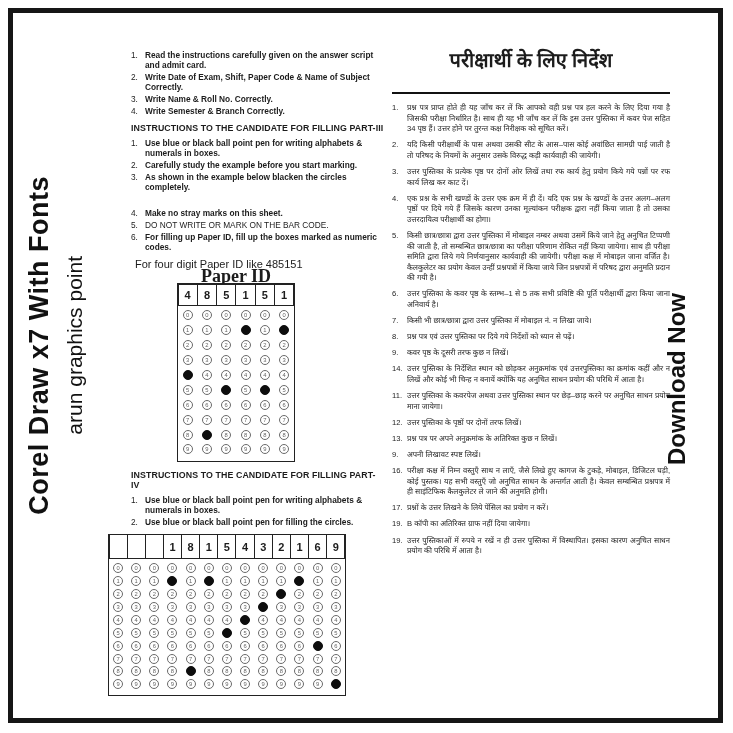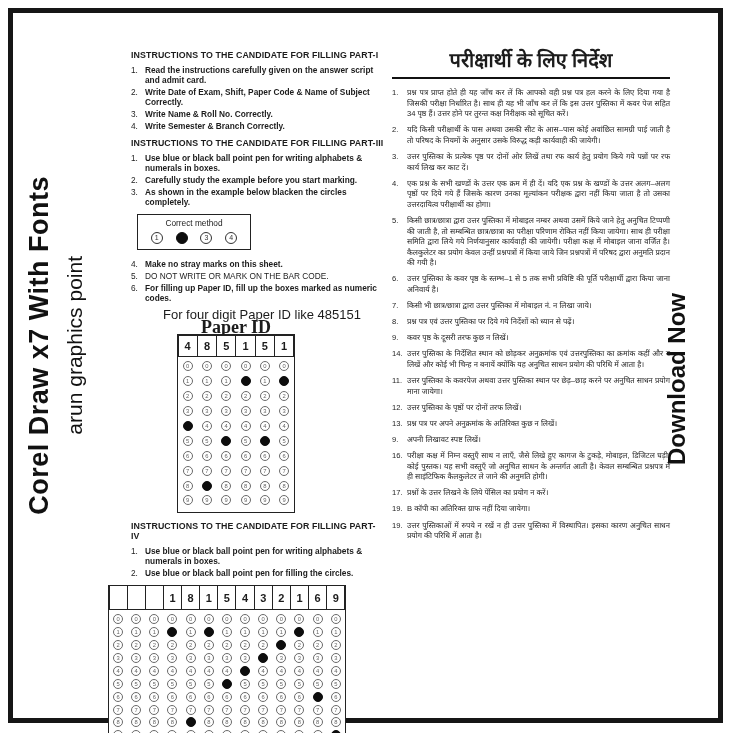--- a/index.html
+++ b/index.html
@@ -29,60 +29,59 @@
   .methods{display:flex;gap:16px;margin:4px 0 9px 6px;}
   .mbox{width:112px;border:1px solid #222;padding:3px 0 5px;}
   .mlabel{text-align:center;font-size:8.3px;margin-bottom:4px;}
   .mcircles{display:flex;justify-content:space-evenly;align-items:center;}
   .mcirc{width:12px;height:12px;border:1px solid #333;border-radius:50%;
          display:inline-flex;align-items:center;justify-content:center;font-size:7px;color:#333;box-sizing:border-box;}
   .mcirc.solid{background:#0d0d0d;border-color:#0d0d0d;color:transparent;}
   .mcirc.dot{background:#0d0d0d;border-color:#0d0d0d;color:#bbb;}
   .mcirc.ring{border:2.5px solid #0d0d0d;font-weight:bold;}
 
-  .pid-example{margin:3px 0 2px 32px;font-size:13px;}
+  .pid-example{margin:3px 0 2px 4px;font-size:11px;}
   .pid-title{font-family:"Liberation Serif", serif;font-weight:bold;font-size:18px;
              width:118px;margin:2px 0 2px 46px;text-align:center;}
 
   .bubble-table{border:1.5px solid #222;box-sizing:content-box;background:#fff;}
   .pid-table{width:116px;margin-left:46px;--cols:6;--cw:19.3px;--rh:14.9px;--hh:20px;}
   .roll-table{width:236px;margin-left:-23px;margin-top:3px;--cols:13;--cw:18.15px;--rh:12.9px;--hh:23px;}
   .grid-head{display:grid;grid-template-columns:repeat(var(--cols),var(--cw));}
   .hcell{height:var(--hh);border:1px solid #222;margin:-0.5px;display:flex;align-items:center;justify-content:center;
          font-weight:bold;font-size:11px;background:#fff;}
   .grid-body{display:grid;grid-auto-rows:var(--rh);padding:3px 0 4px;}
   .grow{display:grid;grid-template-columns:repeat(var(--cols),var(--cw));align-items:center;justify-items:center;}
   .bub{width:10px;height:10px;border:1px solid #6a6a6a;border-radius:50%;box-sizing:border-box;
        display:inline-flex;align-items:center;justify-content:center;font-size:5.8px;color:#666;}
   .bub.fill{background:#0d0d0d;border-color:#0d0d0d;color:transparent;}
 
   
   .hi-col{position:absolute;left:392px;top:46px;width:278px;}
-  .hi-head{font-size:20px;font-weight:bold;text-align:center;padding-bottom:4px;
+  .hi-head{font-size:20px;font-weight:bold;text-align:center;padding-bottom:19px;
            border-bottom:2px solid #111;margin-bottom:9px;font-family:"Liberation Serif", serif;}
   .hi-item{display:flex;font-size:7.6px;line-height:10.6px;margin-bottom:5.5px;text-align:justify;}
   .hi-item .num{width:15px;flex:none;}
   .hi-item .txt{flex:1;}
 </style>
 </head>
 <body>
 
 <div class="frame"></div>
 
 <div class="vwrap left-banner">
   <span class="vtext vtitle">Corel Draw x7 With Fonts</span>
   <span class="vtext vsub">arun graphics point</span>
 </div>
 
 <div class="vwrap right-banner">
   <span class="vtext vdl">Download Now</span>
 </div>
 
 <div class="en-col">
-  <div class="en-h">INSTRUCTIONS TO THE CANDIDATE FOR FILLING PART-I</div>
   <div class="en-list">
       <div class="li">
         <span class="num">1.</span>
         <span class="txt">Read the instructions carefully given on the answer script and admit card.</span>
       </div>
       <div class="li">
         <span class="num">2.</span>
         <span class="txt">Write Date of Exam, Shift, Paper Code &amp; Name of Subject Correctly.</span>
       </div>
       <div class="li">
@@ -105,29 +104,20 @@
         <span class="num">2.</span>
         <span class="txt">Carefully study the example before you start marking.</span>
       </div>
       <div class="li">
         <span class="num">3.</span>
         <span class="txt">As shown in the example below blacken the circles completely.</span>
       </div>
     </div>
 
   <div class="methods">
-    <div class="mbox">
-      <div class="mlabel">Correct method</div>
-      <div class="mcircles">
-          <span class="mcirc open">1</span>
-          <span class="mcirc solid">2</span>
-          <span class="mcirc open">3</span>
-          <span class="mcirc open">4</span>
-        </div>
-    </div>
   </div>
 
   <div class="en-list">
       <div class="li">
         <span class="num">4.</span>
         <span class="txt">Make no stray marks on this sheet.</span>
       </div>
       <div class="li">
         <span class="num">5.</span>
         <span class="txt" style="font-weight: normal;">DO NOT WRITE OR MARK ON THE BAR CODE.</span>

